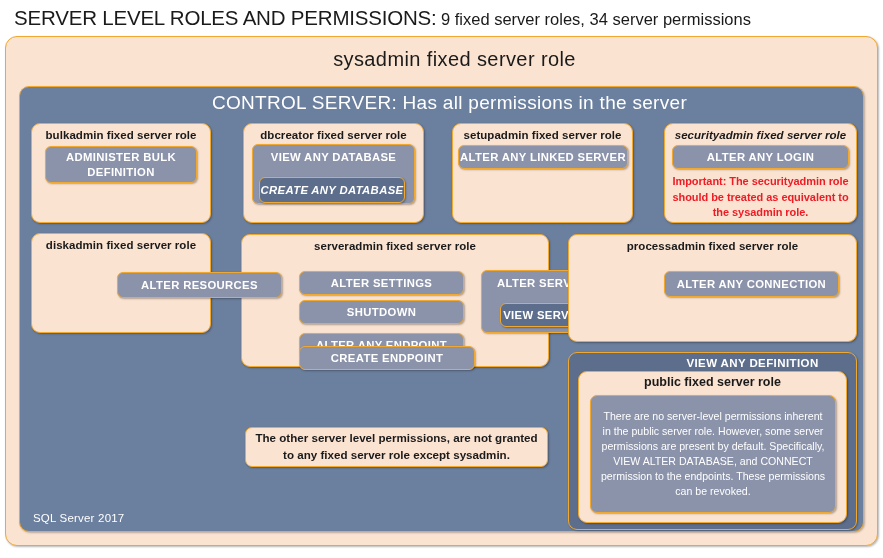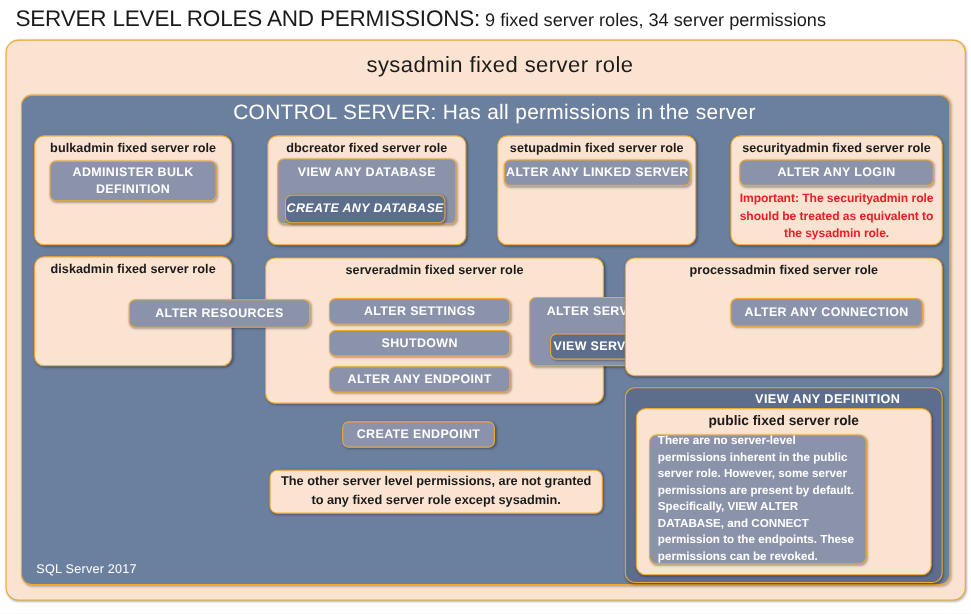--- a/index.html
+++ b/index.html
@@ -54,23 +54,23 @@
   #viewanydef{left:568px;top:352px;width:289px;height:178px;
         background:#5d6e8c;border:1.5px solid #f0a830;border-radius:9px;
         box-shadow:1px 1px 2px rgba(0,0,0,.3);}
   #viewanydef-title{left:568px;top:357px;width:289px;text-align:center;
         font-size:11.5px;font-weight:bold;color:#ffffff;letter-spacing:.4px;margin-left:40px;}
   #publicrole{left:578px;top:371px;width:269px;height:152px;
         background:#fbe3d2;border:1.5px solid #f0a830;border-radius:9px;
         box-shadow:1px 1px 2px rgba(0,0,0,.3);}
   #publicrole-title{left:578px;top:375px;width:269px;text-align:center;
         font-size:12.5px;font-weight:bold;color:#1a1a1a;}
-  #publictext{left:590px;top:395px;width:198px;height:118px;
+  #publictext{left:590px;top:395px;width:246px;height:118px;
         background:#8b93ab;border:1.4px solid #f0a830;border-radius:7px;
-        color:#ffffff;font-size:10.6px;font-weight:bold;text-align:left;
+        color:#ffffff;font-size:10.6px;font-weight:normal;text-align:center;
         line-height:1.42;display:flex;align-items:center;justify-content:center;
         padding:4px 7px;box-sizing:border-box;
         box-shadow:1px 1px 2px rgba(0,0,0,.3);}
 
   
   #footer{left:33px;top:512px;font-size:11.5px;color:#ffffff;letter-spacing:.2px;}
 </style>
 </head>
 <body>
 
@@ -96,40 +96,40 @@
     <div class="role-title">dbcreator fixed server role</div>
   </div>
   <div class="abs perm" style="left:252px;top:144px;width:163px;height:60px;align-items:flex-start;padding-top:5px;">VIEW ANY DATABASE</div>
   <div class="abs perm dark" style="left:259px;top:177px;width:146px;height:26px;font-style:italic;">CREATE  ANY DATABASE</div>
 
   <div class="abs role" style="left:452px;top:123px;width:181px;height:100px;">
     <div class="role-title">setupadmin fixed server role</div>
   </div>
   <div class="abs perm" style="left:458px;top:145px;width:170px;height:24px;">ALTER ANY LINKED SERVER</div>
 
-  <div class="abs role" style="left:664px;top:123px;width:193px;height:100px;">
+  <div class="abs role" style="left:664px;top:123px;width:193px;height:100px;font-style:italic;">
     <div class="role-title">securityadmin  fixed server role</div>
   </div>
   <div class="abs perm" style="left:672px;top:145px;width:177px;height:24px;">ALTER ANY LOGIN</div>
   <div class="abs warn" style="left:666px;top:174px;width:189px;">Important:  The securityadmin role should  be treated as equivalent to the sysadmin role.</div>
 
   <div class="abs role" style="left:31px;top:233px;width:180px;height:100px;">
     <div class="role-title">diskadmin fixed server role</div>
   </div>
 
   <div class="abs role" style="left:241px;top:234px;width:308px;height:133px;">
     <div class="role-title">serveradmin fixed server role</div>
   </div>
 
   <div class="abs perm" style="left:117px;top:272px;width:165px;height:26px;">ALTER RESOURCES</div>
 
   <div class="abs perm" style="left:299px;top:271px;width:165px;height:24px;">ALTER SETTINGS</div>
   <div class="abs perm" style="left:299px;top:300px;width:165px;height:24px;">SHUTDOWN</div>
   <div class="abs perm" style="left:299px;top:333px;width:165px;height:24px;">ALTER ANY ENDPOINT</div>
-  <div class="abs perm" style="left:299px;top:383px;width:139px;height:24px;margin-left:12px;">CREATE  ENDPOINT</div>
+  <div class="abs perm" style="left:299px;top:346px;width:176px;height:24px;">CREATE  ENDPOINT</div>
 
   <div class="abs perm" style="left:481px;top:270px;width:163px;height:63px;align-items:flex-start;padding-top:5px;">ALTER SERVER  STATE</div>
   <div class="abs perm dark" style="left:500px;top:303px;width:129px;height:24px;">VIEW SERVER  STATE</div>
 
   <div class="abs role" style="left:568px;top:234px;width:289px;height:108px;">
     <div class="role-title">processadmin fixed server role</div>
   </div>
   <div class="abs perm" style="left:664px;top:271px;width:175px;height:26px;">ALTER ANY CONNECTION</div>
 
   <div id="viewanydef" class="abs"></div>

